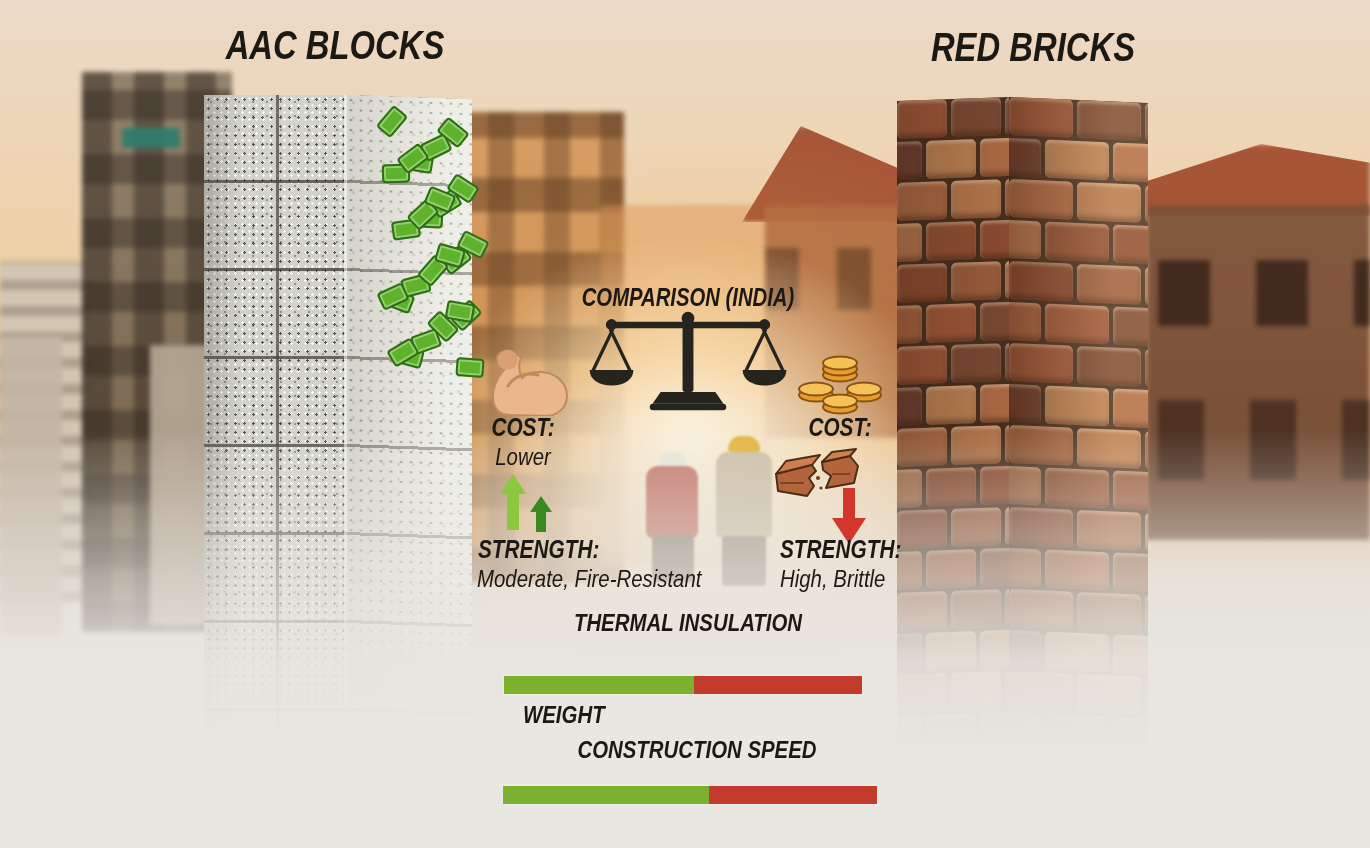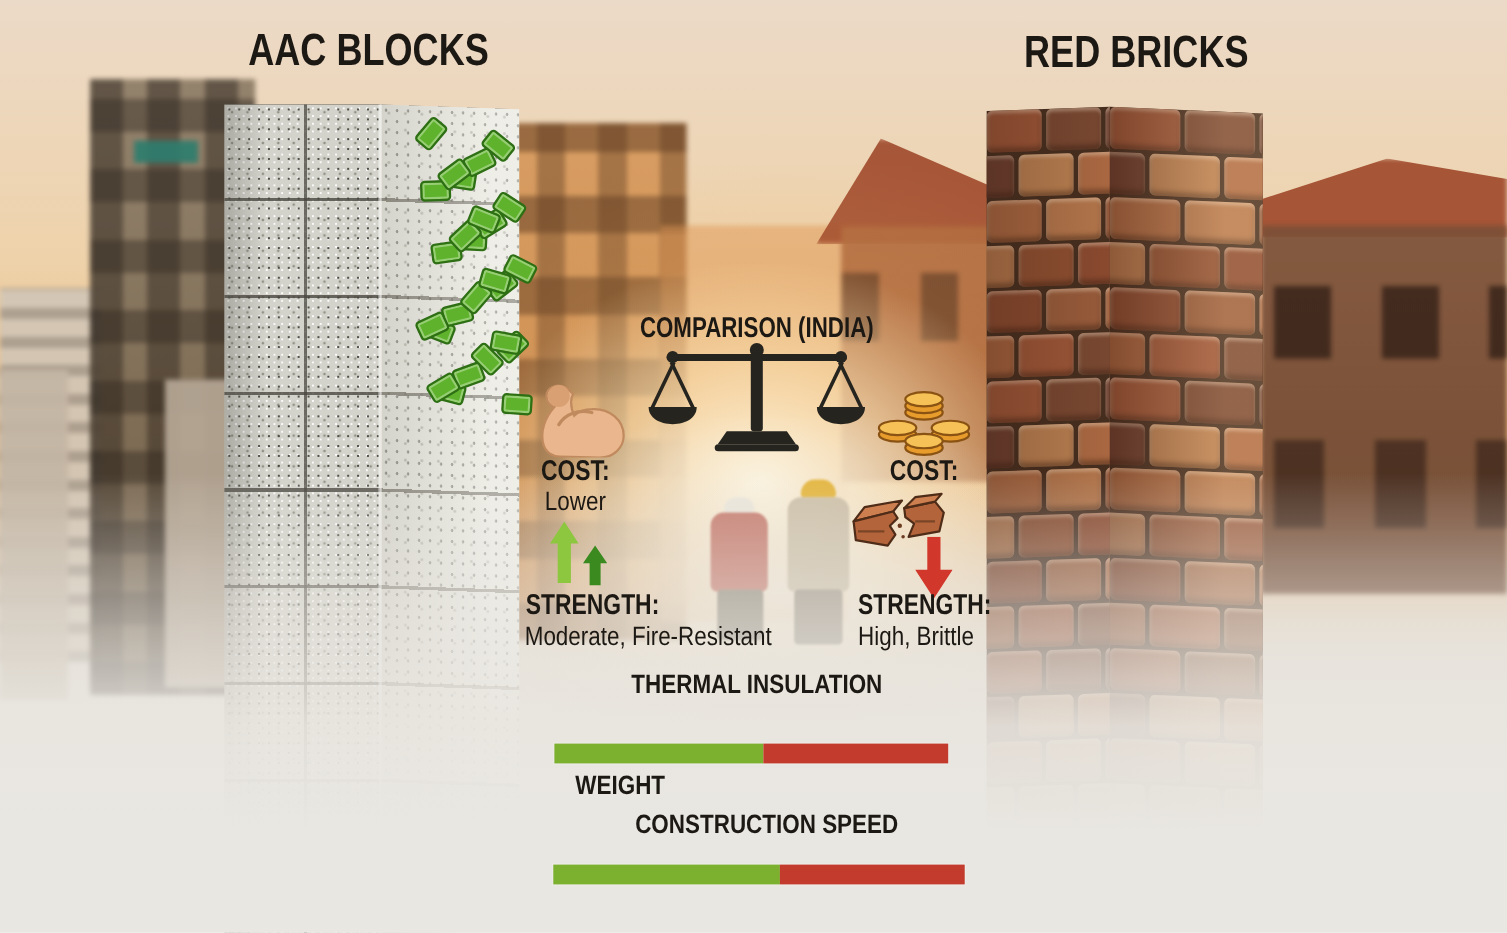--- a/index.html
+++ b/index.html
@@ -75,21 +75,21 @@
   .bar-red{flex:1; background:var(--red,#c23b2c); height:100%;}
   
   .icon{position:absolute; z-index:7;}
   
   .worker{position:absolute; z-index:3; filter:blur(1.2px); opacity:.92;}
   .worker div{position:absolute;}
 </style>
 </head>
 <body>
 
-<div id="stage" style="color: rgb(28, 24, 19);">
+<div id="stage" style="color: rgb(28, 24, 19); font-style: italic;">
 
   <div class="bldg" style="left:0;top:262px;width:92px;height:340px;background:#d2c6b6;
               background-image:repeating-linear-gradient(0deg, rgba(90,80,70,.35) 0 10px, rgba(0,0,0,0) 10px 26px);"></div>
   <div class="bldg" style="left:0;top:336px;width:62px;height:300px;background:#c4b6a4;"></div>
   <div class="bldg" style="left:82px;top:72px;width:150px;height:560px;
               background:linear-gradient(180deg,#8d7c66,#665743);
               background-image:repeating-linear-gradient(90deg, rgba(35,28,22,.5) 0 30px, rgba(0,0,0,0) 30px 52px),
                                repeating-linear-gradient(0deg, rgba(35,28,22,.45) 0 30px, rgba(0,0,0,0) 30px 64px),
                                linear-gradient(180deg,#8d7c66,#665743);"></div>
   <div class="bldg" style="left:122px;top:128px;width:58px;height:20px;background:#2e7d6e;"></div>

